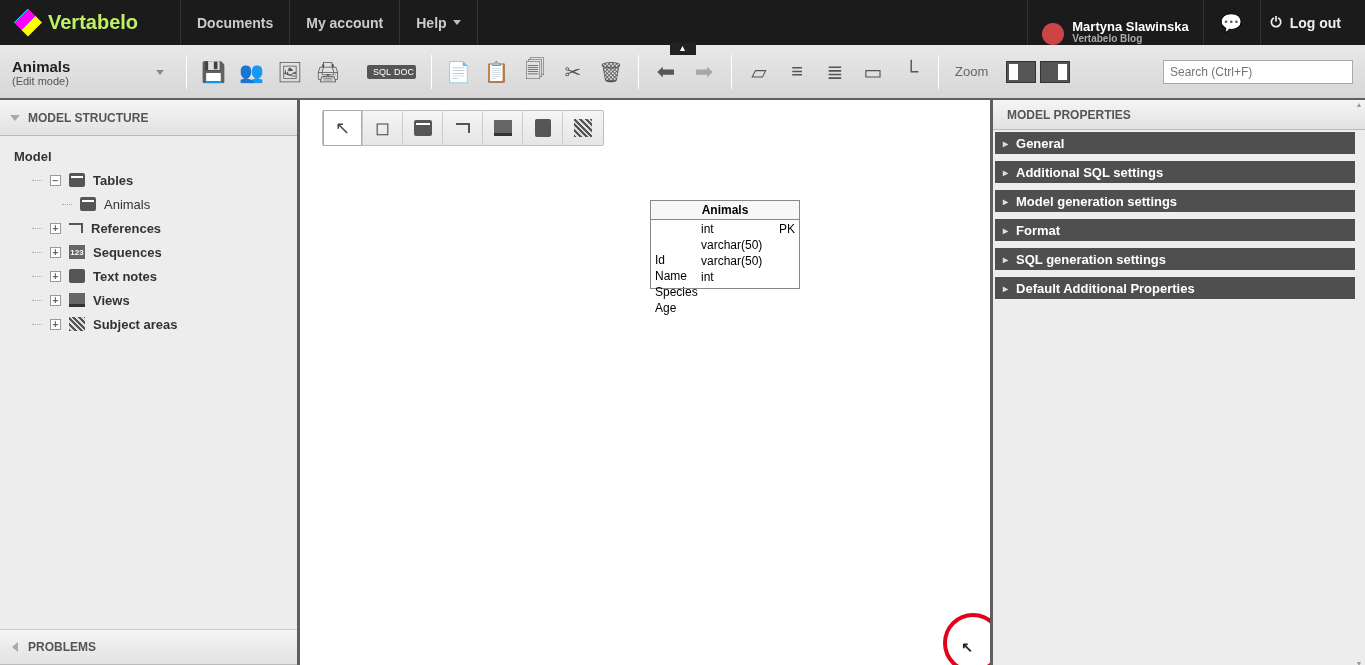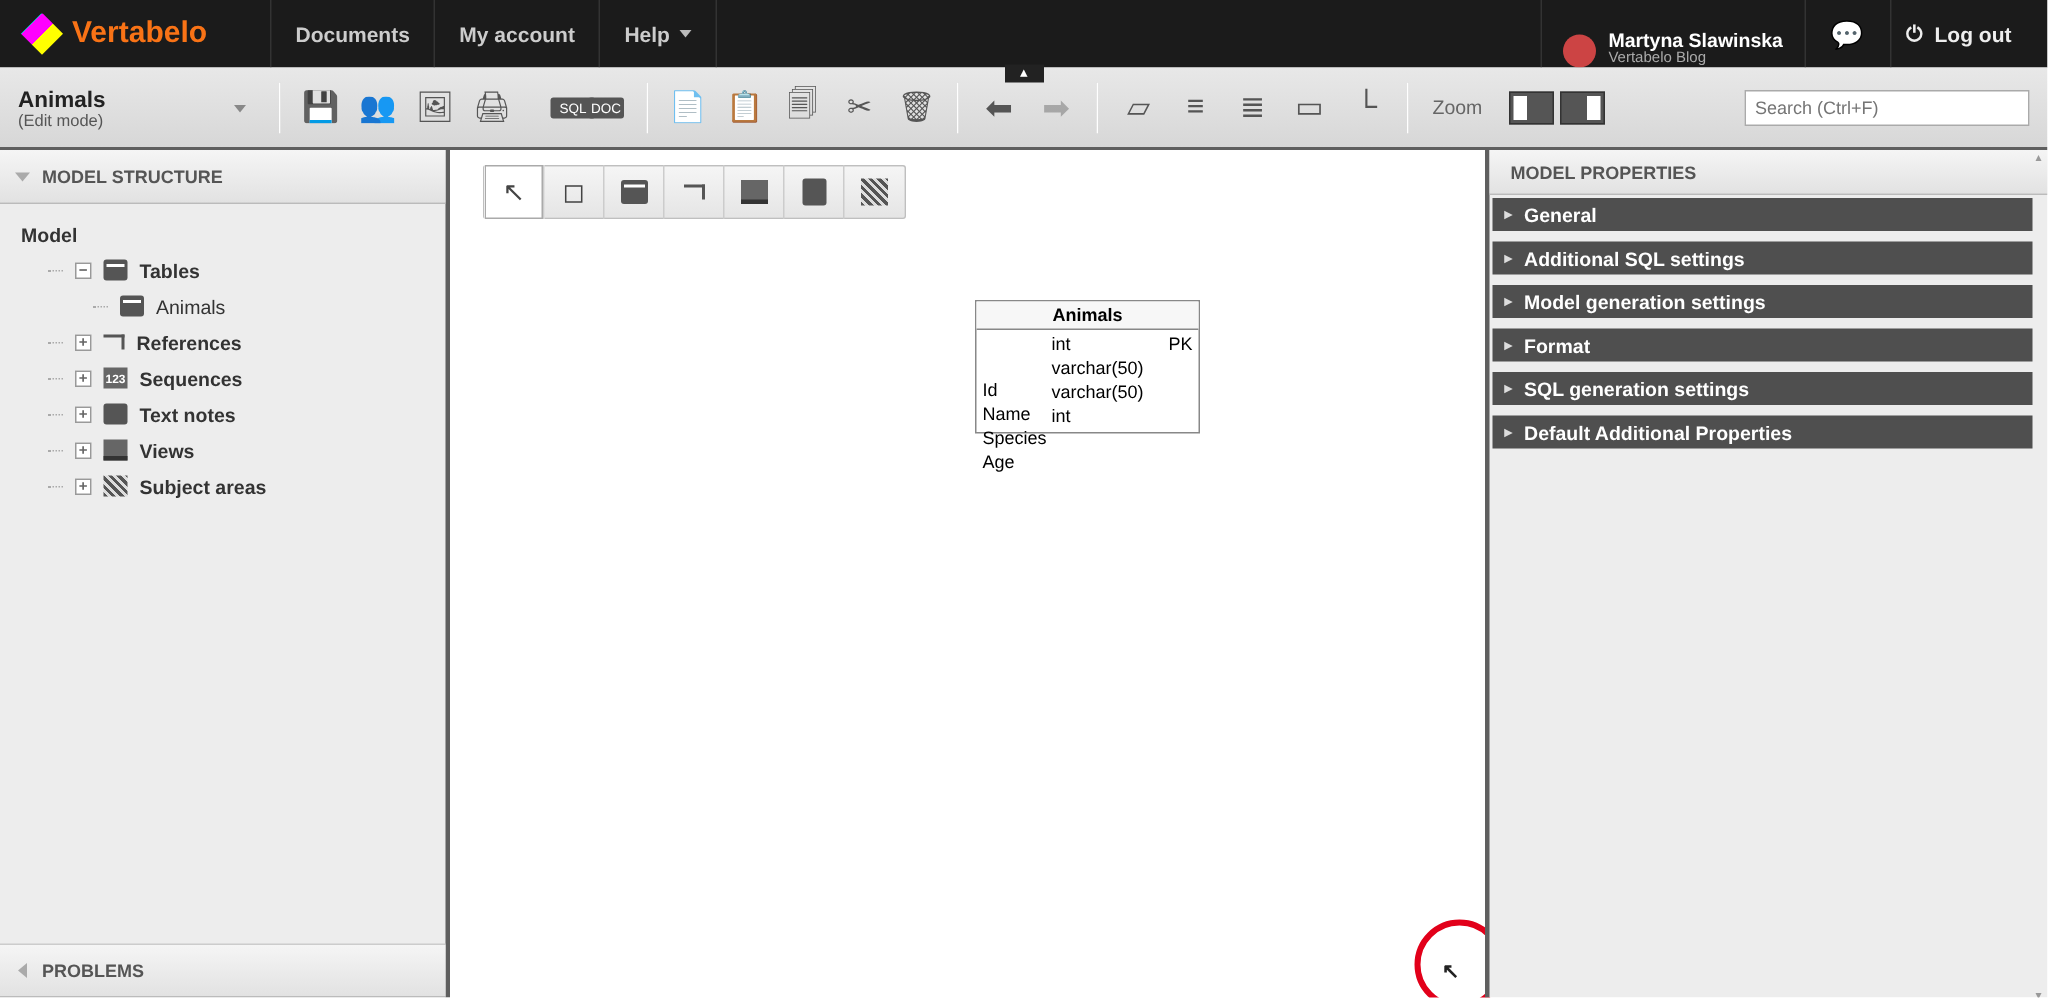--- a/index.html
+++ b/index.html
@@ -2,31 +2,31 @@
 <html><head>
 <meta charset="utf-8">
 <style>
 * { margin:0; padding:0; box-sizing:border-box; font-family:Arial,Helvetica,sans-serif; }
 body { width:1365px; height:665px; overflow:hidden; background:#fff; position:relative; }
 
 
 .header { height:45px; background:#1b1b1b; display:flex; align-items:center; color:#ccc; }
 .logo { height:45px; width:180px; display:flex; align-items:center; gap:6px; padding-left:14px; }
 .logo-mark { width:28px; height:28px; background:linear-gradient(135deg,#0ff 0 25%,#f0f 25% 50%,#ff0 50% 75%,#0f0 75%); clip-path:polygon(50% 0,100% 50%,50% 100%,0 50%); }
-.logo-text { color:#f97316; font-weight:bold; font-size:20px; }
+.logo-text { color:#bef264; font-weight:bold; font-size:20px; }
 .hnav { display:flex; }
 .hnav-item { padding:0 16px; height:45px; display:flex; align-items:center; font-size:14px; font-weight:bold; border-left:1px solid #333; cursor:pointer; }
 .hnav-item:last-child { border-right:1px solid #333; }
 .caret-down { display:inline-block; width:0; height:0; border-left:4px solid transparent; border-right:4px solid transparent; border-top:5px solid #bbb; margin-left:6px; }
 .header-right { margin-left:auto; display:flex; align-items:center; gap:14px; padding-right:14px; color:#eee; }
 .user { display:flex; align-items:flex-end; gap:8px; border-left:1px solid #333; border-right:1px solid #333; height:45px; padding:0 14px; }
 .avatar { width:22px; height:22px; border-radius:50%; background:#c44; }
 .user-text { display:flex; flex-direction:column; line-height:12px; }
 .user-text .uname { font-weight:bold; font-size:13px; color:#fff; }
-.user-text .ublog { font-size:10px; color:#aaa; }
+.user-text .ublog { font-size:10px; color:#aaa;font-weight:bold; }
 .iconbtn { width:28px; height:28px; display:flex; align-items:center; justify-content:center; color:#ccc; font-size:18px; cursor:pointer; }
 .logout { display:flex; align-items:center; gap:8px; font-size:14px; font-weight:bold; padding:0 10px; height:45px; border-left:1px solid #333; cursor:pointer; }
 
 
 .toolbar { height:55px; background:linear-gradient(#e8e8e8,#d7d7d7); border-bottom:2px solid #5f5f5f; display:flex; align-items:center; padding:0 6px; gap:4px; position:relative; }
 .doc { display:flex; flex-direction:column; width:170px; padding:6px 4px 4px 6px; }
 .doc-title { font-size:15px; font-weight:bold; color:#222; }
 .doc-mode { font-size:11px; color:#555; }
 .doc-caret { margin-left:auto; align-self:center; width:0; height:0; border-left:4px solid transparent; border-right:4px solid transparent; border-top:5px solid #888; margin-right:8px; }
 .tsep { width:1px; height:34px; background:#b8b8b8; margin:0 6px; border-left:1px solid #fff; }

